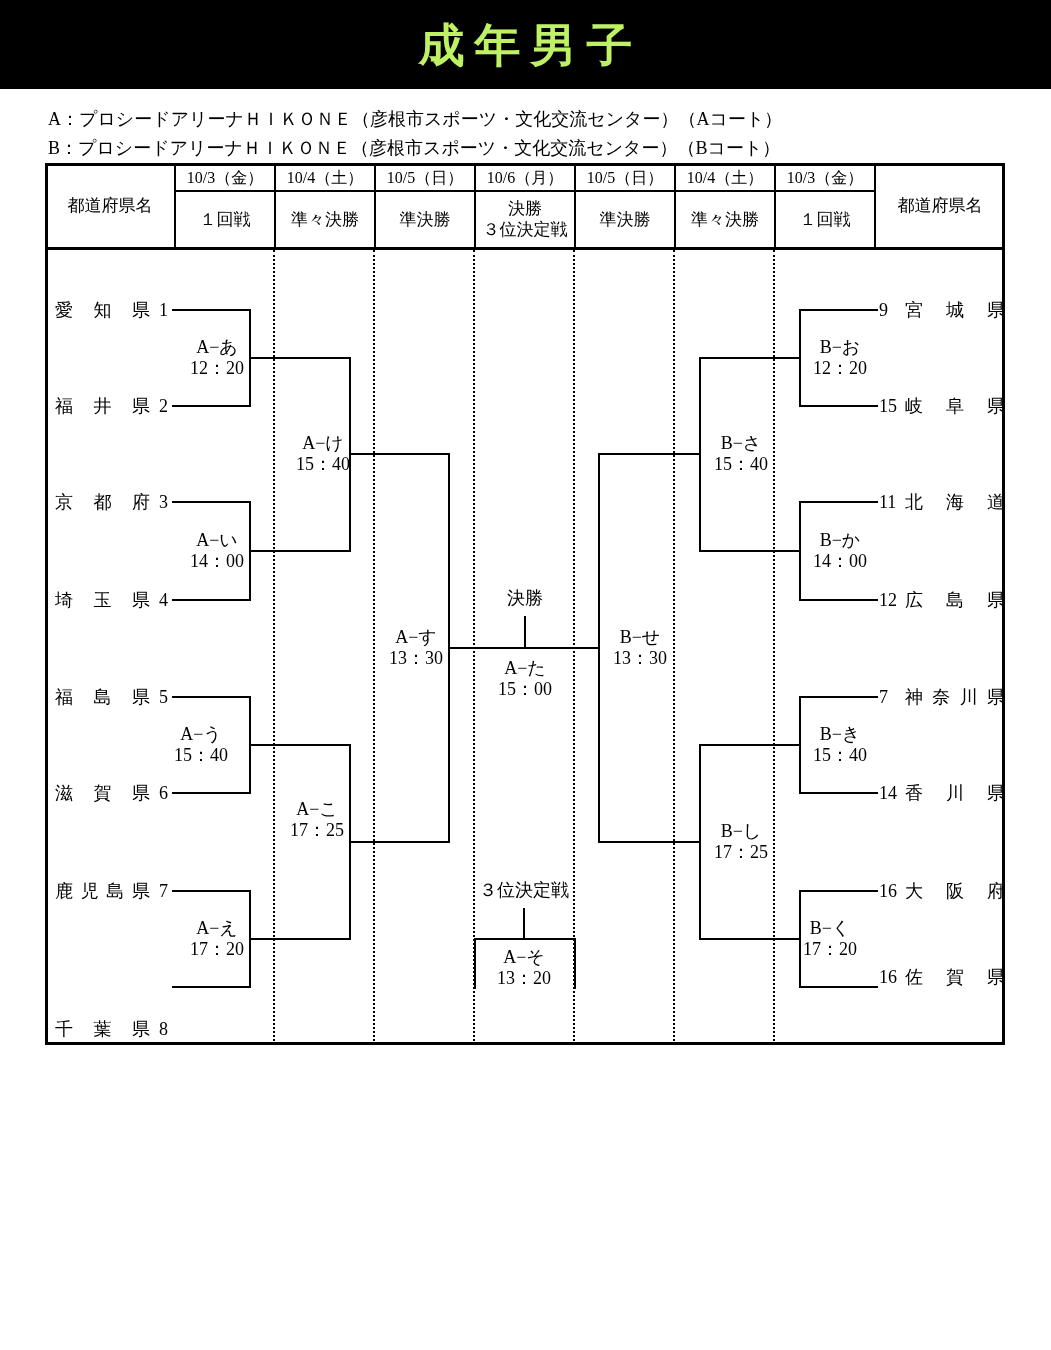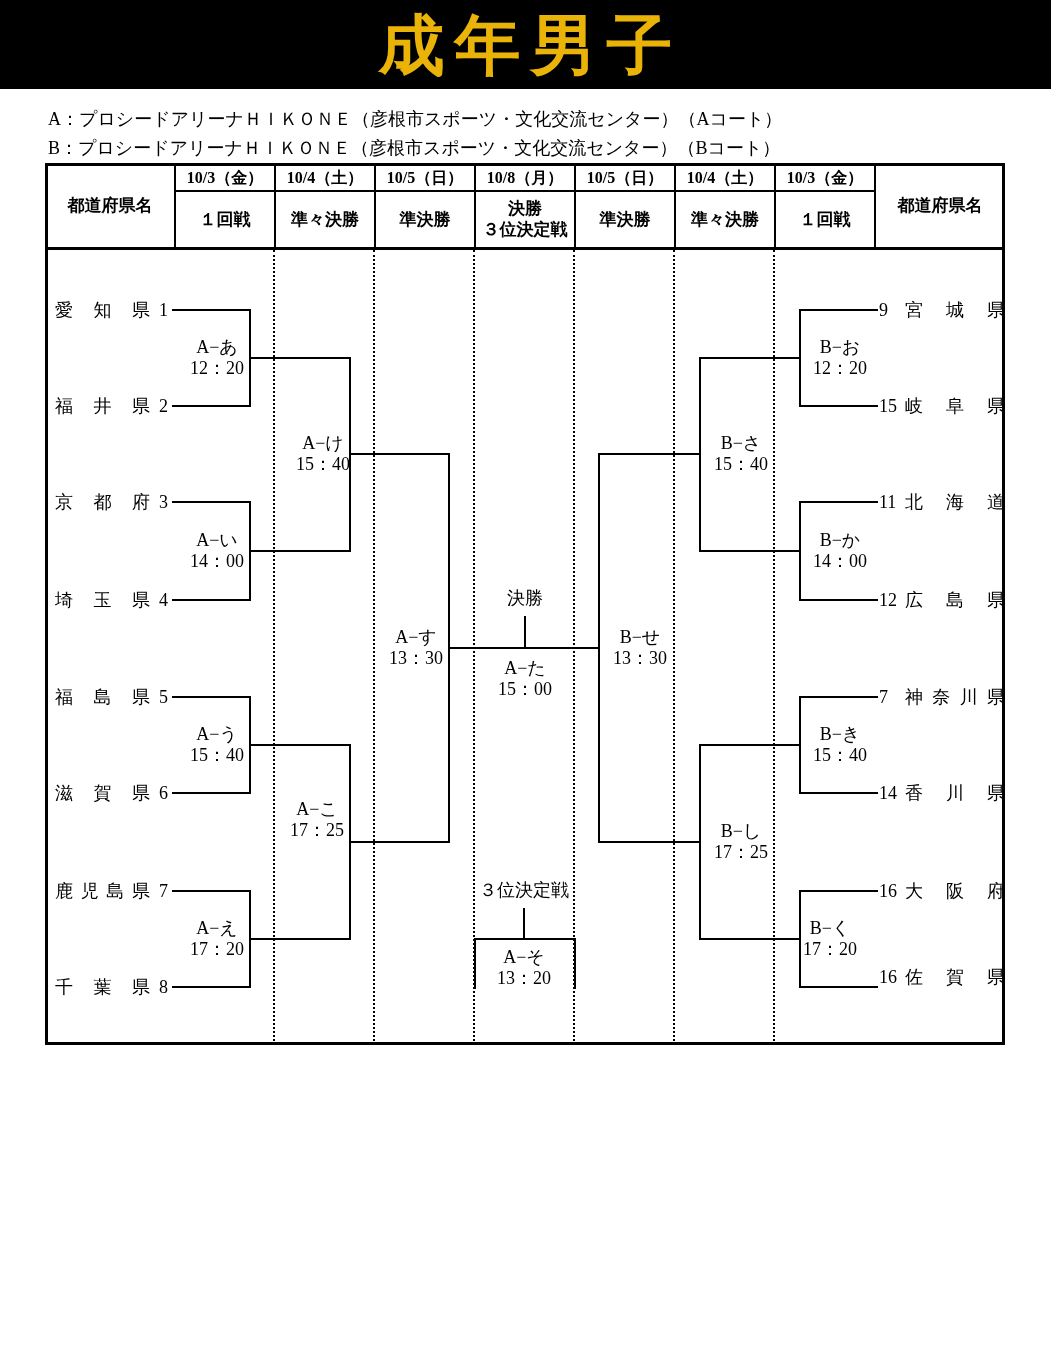--- a/index.html
+++ b/index.html
@@ -6,36 +6,36 @@
   .page{
     position:relative;width:1051px;height:1350px;background:#ffffff;
     font-family:"Liberation Serif","DejaVu Serif",serif;color:#000;
     overflow:hidden;margin:0 auto;
   }
   .banner{
     position:absolute;left:0;top:0;width:1051px;height:89px;background:#000;
     display:flex;align-items:center;justify-content:center;
   }
   .banner-title{
-    color:#eab308;font-family:"Liberation Sans","DejaVu Sans",sans-serif;
-    font-weight:900;font-size:66px;letter-spacing:10px;line-height:1;
+    color:#bef264;font-family:"Liberation Sans","DejaVu Sans",sans-serif;
+    font-weight:900;font-size:46px;letter-spacing:10px;line-height:1;
     text-indent:10px;white-space:nowrap;
   }
   .venue{
     position:absolute;left:48px;font-size:18px;line-height:22px;white-space:nowrap;
   }
   .venue.a{top:108px}
   .venue.b{top:137px}
   .table-border{
     position:absolute;left:45px;top:163px;width:960px;height:882px;
     border:3px solid #000;box-sizing:border-box;
   }
   .hcell{
     position:absolute;display:flex;align-items:center;justify-content:center;
-    text-align:right;font-size:17px;line-height:21px;white-space:nowrap;font-weight:bold;
+    text-align:right;font-size:17px;line-height:21px;white-space:nowrap;
   }
   .hcell.date{font-size:16px}
   .hcell.two-line{flex-direction:column}
   .line{position:absolute;background:#000}
   .dotline{position:absolute;width:0;border-left:2px dotted #000}
   .team{
     position:absolute;height:24px;display:flex;align-items:center;
     font-size:18px;line-height:24px;
   }
   .team .nm{
@@ -69,21 +69,21 @@
   <div class="venue a">A：プロシードアリーナＨＩＫＯＮＥ（彦根市スポーツ・文化交流センター）（Aコート）</div>
 
   <div class="table-border"></div>
 
   <div class="hcell" style="left:45px;top:163px;width:130px;height:84px">都道府県名</div>
   <div class="hcell" style="left:875px;top:163px;width:130px;height:84px">都道府県名</div>
 
   <div class="hcell date" style="left:175px;top:163px;width:100px;height:28px">10/3（金）</div>
   <div class="hcell date" style="left:275px;top:163px;width:100px;height:28px">10/4（土）</div>
   <div class="hcell date" style="left:375px;top:163px;width:100px;height:28px">10/5（日）</div>
-  <div class="hcell date" style="left:475px;top:163px;width:100px;height:28px">10/8（月）</div>
+  <div class="hcell date" style="left:475px;top:163px;width:100px;height:28px">10/6（月）</div>
   <div class="hcell date" style="left:575px;top:163px;width:100px;height:28px">10/5（日）</div>
   <div class="hcell date" style="left:675px;top:163px;width:100px;height:28px">10/4（土）</div>
   <div class="hcell date" style="left:775px;top:163px;width:100px;height:28px">10/3（金）</div>
 
   <div class="hcell" style="left:175px;top:191px;width:100px;height:56px">１回戦</div>
   <div class="hcell" style="left:275px;top:191px;width:100px;height:56px">準々決勝</div>
   <div class="hcell" style="left:375px;top:191px;width:100px;height:56px">準決勝</div>
   <div class="hcell two-line" style="left:475px;top:191px;width:100px;height:56px">
     <span>決勝</span>
     <span>３位決定戦</span>
@@ -113,21 +113,21 @@
       <span class="sd">5</span>
     </div>
   <div class="team t-left" style="top:781px">
       <span class="nm">滋賀県</span>
       <span class="sd">6</span>
     </div>
   <div class="team t-left" style="top:879px">
       <span class="nm">鹿児島県</span>
       <span class="sd">7</span>
     </div>
-  <div class="team t-left" style="top:975px">
+  <div class="team t-left" style="top:1017px">
       <span class="nm">千葉県</span>
       <span class="sd">8</span>
     </div>
 
   <div class="team t-right" style="top:298px">
       <span class="sd">9</span>
       <span class="nm">宮城県</span>
     </div>
   <div class="team t-right" style="top:394px">
       <span class="sd">15</span>
@@ -159,21 +159,21 @@
     </div>
 
   <div class="match" style="left:182px;top:337px">
       <div>A−あ</div>
       <div>12：20</div>
     </div>
   <div class="match" style="left:182px;top:530px">
       <div>A−い</div>
       <div>14：00</div>
     </div>
-  <div class="match" style="left:182px;top:724px">
+  <div class="match" style="left:166px;top:724px">
       <div>A−う</div>
       <div>15：40</div>
     </div>
   <div class="match" style="left:182px;top:918px">
       <div>A−え</div>
       <div>17：20</div>
     </div>
   <div class="match" style="left:288px;top:433px">
       <div>A−け</div>
       <div>15：40</div>

